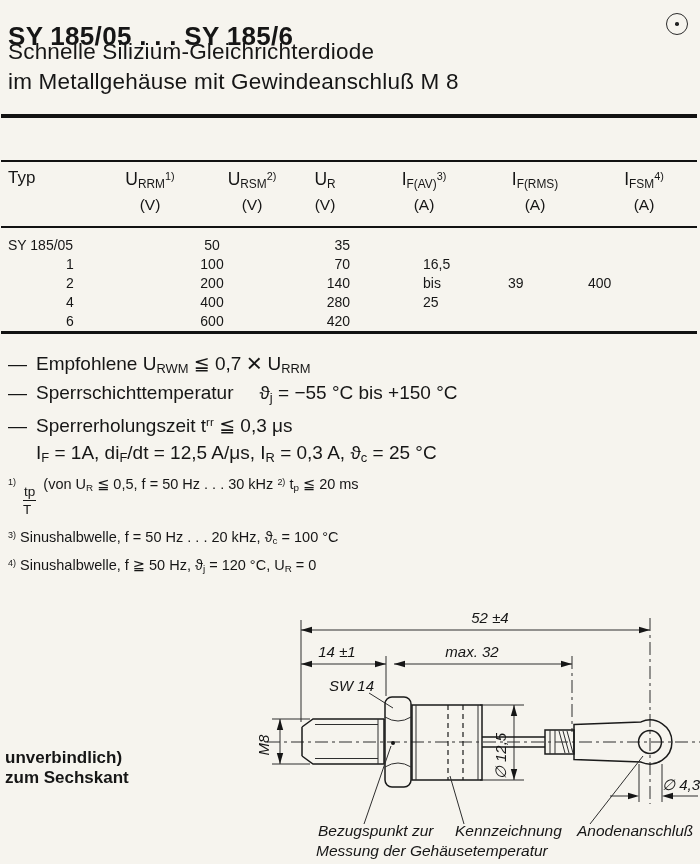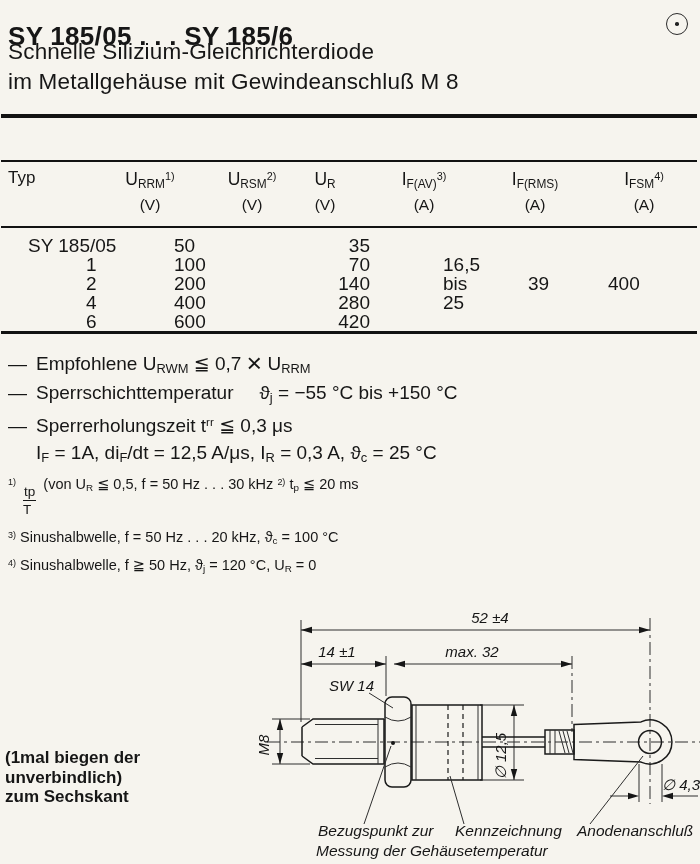--- a/index.html
+++ b/index.html
@@ -20,25 +20,25 @@
   .rule-t1{top:160px;height:2px;}
   .rule-t2{top:226px;height:2px;}
   .rule-t3{top:331px;height:2.6px;}
 
   
   .typ-h{position:absolute;left:8px;top:168px;font-size:17px;}
   .th{position:absolute;top:166px;transform:translateX(-50%);text-align:center;font-size:17.5px;line-height:20px;}
   .th .unit{font-size:15.5px;margin-top:1px;}
   sub{font-size:68%;vertical-align:-0.22em;}
   sup{font-size:62%;vertical-align:0.5em;}
-  .vcol{position:absolute;top:236px;font-size:19px;line-height:19px;margin-left:20px;}
+  .vcol{position:absolute;top:236px;font-size:14px;line-height:19px;}
   .vcol .ln{min-height:19px;}
   .col-typ{left:8px;width:150px;}
   .col-typ .ln + .ln{padding-left:58px;}
-  .col-urrm{left:154px;width:80px;text-align:left;}
+  .col-urrm{left:172px;width:80px;text-align:center;}
   .col-ur{left:270px;width:80px;text-align:right;}
   .col-ifav{left:423px;width:60px;}
   .col-ifrms{left:508px;width:45px;}
   .col-ifsm{left:588px;width:50px;}
 
   
   .note{position:absolute;left:8px;font-size:19px;display:flex;align-items:baseline;white-space:pre;}
   .note .dash{width:28px;flex:none;}
   .n0{top:350px}.n1{top:382px}.n2{top:414px}.n3{top:442px}
   .big{font-size:140%;vertical-align:-0.08em;line-height:1;}
@@ -258,18 +258,17 @@
       </g>
 
       <text class="lbl" x="66" y="232">Bezugspunkt zur</text>
       <text class="lbl" x="64" y="252">Messung der Gehäusetemperatur</text>
       <text class="lbl" x="203" y="232">Kennzeichnung</text>
       <text class="lbl" x="325" y="232">Anodenanschluß</text>
     </svg>
   </figure>
 
   <aside class="bend">
-      <div class="ln">(1mal biegen der</div>
       <div class="ln">unverbindlich)</div>
       <div class="ln">zum Sechskant</div>
     </aside>
 
 </div>
 
 </body></html>

